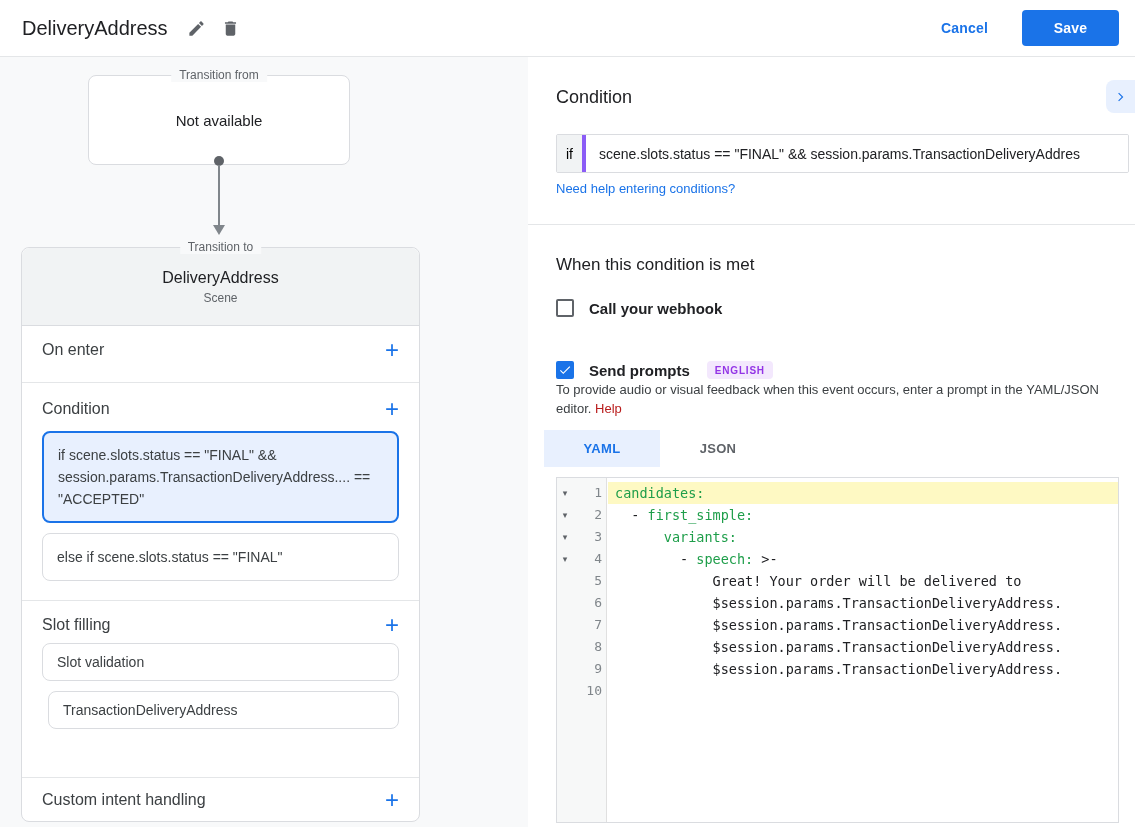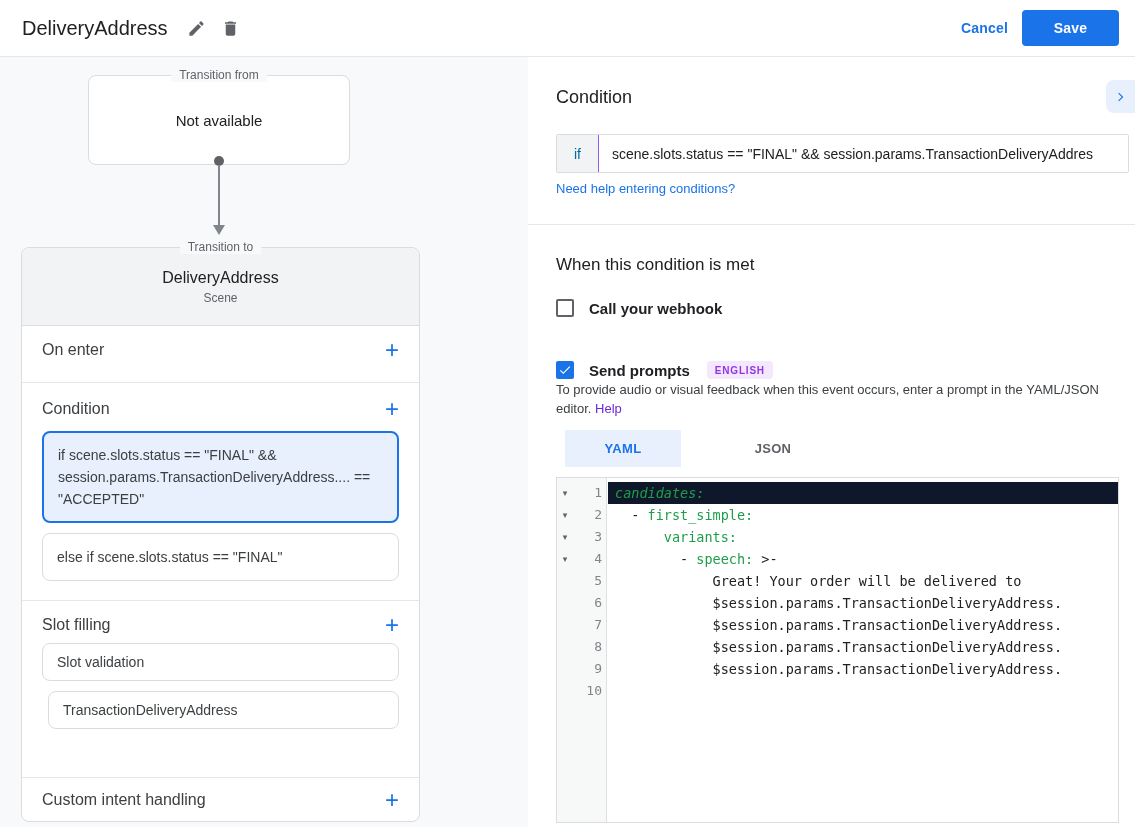--- a/index.html
+++ b/index.html
@@ -20,21 +20,21 @@
   .topbar-title { font-size:20px; color:#202124; margin-left:22px; }
   .icon-btn {
     width:34px; height:34px; display:flex; align-items:center; justify-content:center;
     border:none; background:transparent; cursor:pointer; color:#5f6368; border-radius:50%;
   }
   .icon-btn svg { fill:#5f6368; }
   .edit-btn { margin-left:12px; }
   .topbar-spacer { flex:1; }
   .cancel-btn {
     background:transparent; border:none; color:#1a73e8; font-size:14px; font-weight:bold;
-    font-family:inherit; letter-spacing:.2px; cursor:pointer; margin-right:14px;
+    font-family:inherit; letter-spacing:.2px; cursor:pointer; margin-right:34px;
   }
   .save-btn {
     width:97px; height:36px; background:#1a73e8; color:#fff; border:none; border-radius:4px;
     font-size:14px; font-weight:bold; font-family:inherit; letter-spacing:.2px; cursor:pointer;
     margin-right:16px;
   }
 
   
   .left-panel {
     position:absolute; left:0; top:57px; width:528px; height:770px;
@@ -116,23 +116,23 @@
   .expand-btn {
     position:absolute; right:0; top:23px; width:29px; height:33px;
     background:#e8f0fe; border:none; border-radius:8px 0 0 8px; cursor:pointer;
     display:flex; align-items:center; justify-content:center;
   }
   .if-row {
     position:absolute; left:28px; top:77px; width:573px; height:39px;
     display:flex; border:1px solid #dadce0; border-radius:2px; background:#fff; overflow:hidden;
   }
   .if-tag {
-    width:42px; background:#f1f3f4; border-right:1px solid #8b5cf6;
+    width:29px; background:#f1f3f4; border-right:4px solid #8b5cf6;
     display:flex; align-items:center; justify-content:center;
-    font-size:14px; color:#0369a1;
+    font-size:14px; color:#000000;
   }
   .if-input {
     flex:1; border:none; outline:none; font-family:inherit; font-size:14px; color:#202124;
     padding:0 0 0 13px; white-space:nowrap; overflow:hidden;
   }
   .help-link {
     position:absolute; left:28px; top:124px; font-size:13px; color:#1a73e8;
     text-decoration:none; cursor:pointer;
   }
   .hdivider { position:absolute; left:0; top:167px; width:607px; height:1px; background:#e4e6e8; }
@@ -150,23 +150,23 @@
   }
   .cb-label { margin-left:15px; font-size:15px; font-weight:bold; color:#202124; }
   .lang-badge {
     margin-left:17px; background:#f3e8fd; color:#9334e6; font-size:10px; font-weight:bold;
     letter-spacing:.8px; padding:4px 8px 3px 8px; border-radius:4px;
   }
   .note {
     position:absolute; left:28px; top:323px; width:568px;
     font-size:13px; color:#3c4043; line-height:19px;
   }
-  .note a { color:#6d28d9; text-decoration:none; cursor:pointer; }
-
-  .tabs { position:absolute; left:37px; top:373px; display:flex;gap:34px; }
+  .note a { color:#b91c1c; text-decoration:none; cursor:pointer; }
+
+  .tabs { position:absolute; left:16px; top:373px; display:flex; }
   .tab {
     width:116px; height:37px; display:flex; align-items:center; justify-content:center;
     font-size:13px; font-weight:bold; letter-spacing:.3px; color:#5f6368;
     background:transparent; border:none; cursor:pointer; font-family:inherit;
   }
   .tab.active { background:#e8f0fe; color:#1a73e8; }
 
   .editor {
     position:absolute; left:28px; top:420px; width:563px; height:346px;
     border:1px solid #dadce0; background:#fff; overflow:hidden;
@@ -184,21 +184,21 @@
     width:16px; text-align:center; font-size:9px; color:#5f6368; cursor:pointer; line-height:22px;
   }
   .lnum {
     flex:1; text-align:right; padding-right:6px;
     font-family:"DejaVu Sans Mono", monospace; font-size:13px; color:#80868b; line-height:22px;
   }
   .row-code {
     flex:1; font-family:"DejaVu Sans Mono", monospace; font-size:13.5px; line-height:22px;
     white-space:pre; padding-left:7px; color:#202124; overflow:hidden;
   }
-  .code-row.hl .row-code { background:#0f172a;font-style:italic; }
+  .code-row.hl .row-code { background:#fef9c3; }
   .seg-k { color:#1e9e4a; }
   .seg-p { color:#202124; }
 </style>
 </head>
 <body>
 
 <div id="app">
 
   <div class="topbar">
     <span class="topbar-title">DeliveryAddress</span>

